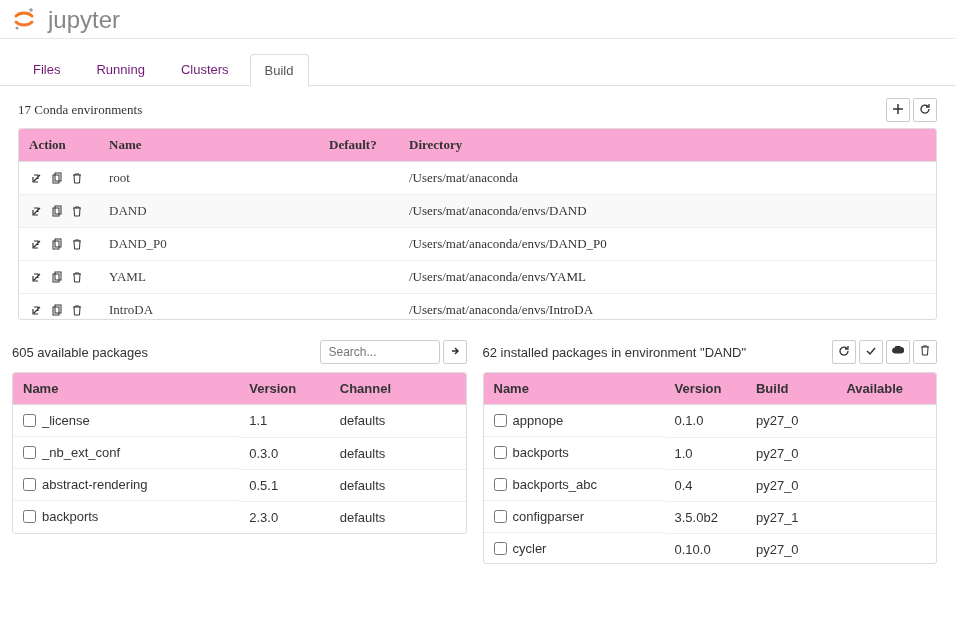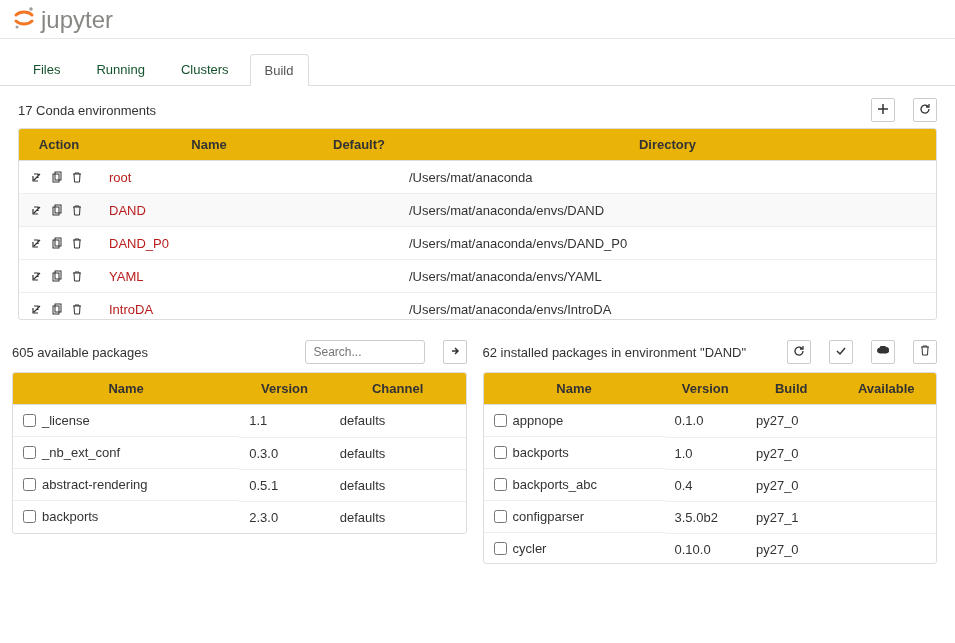--- a/index.html
+++ b/index.html
@@ -11,53 +11,54 @@
     color: #333;
     background: #fff;
     width: 955px;
   }
   .header {
     padding: 6px 12px 4px 12px;
     border-bottom: 1px solid #e7e7e7;
   }
   .logo {
     display: flex;
-    align-items: flex-start;
-    gap: 5px;
+    align-items: flex-end;
+    gap: 12px;
   }
   .logo-text {
     font-size: 24px;
     color: #888784;
     font-weight: 300;
     letter-spacing: 0px;
   }
   .tabs {
     display: flex;
     padding: 14px 18px 0 18px;
     border-bottom: 1px solid #ddd;
   }
   .tab {
     padding: 8px 14px;
     margin-right: 6px;
-    color: #14532d;
+    color: #701a75;
     cursor: pointer;
     border: 1px solid transparent;
     border-bottom: none;
     border-radius: 4px 4px 0 0;
     font-size: 13px;
   }
   .tab.active {
     color: #555;
     border-color: #ddd;
     background: #fff;
     position: relative;
     top: 1px;
   }
   .section {
     padding: 12px 18px 0 18px;
+    font-family: Liberation Serif, serif;
   }
   .section-header {
     display: flex;
     justify-content: space-between;
     align-items: center;
     margin-bottom: 6px;
   }
   .section-title {
     font-size: 13px;
     color: #333;
@@ -87,34 +88,34 @@
   }
   .pkg-scroll {
     max-height: 190px;
     overflow-y: scroll;
   }
   table {
     width: 100%;
     border-collapse: collapse;
   }
   thead th {
-    background: #eab308;
-    text-align: center;
+    background: #f9a8d4;
+    text-align: left;
     padding: 8px 10px;
     font-weight: bold;
     font-size: 13px;
     border-bottom: 1px solid #ddd;
   }
   tbody td {
     padding: 8px 10px;
     border-bottom: 1px solid #eee;
     font-size: 13px;
   }
   tbody tr:last-child td { border-bottom: none; }
-  .env-name { color: #b91c1c; cursor: pointer; }
+  .env-name { color: #404040; cursor: pointer; }
   .action-icons { display: flex; gap: 4px; }
   .mini-icon {
     width: 16px; height: 16px;
     display: inline-flex;
     align-items: center;
     justify-content: center;
     cursor: pointer;
     color: #333;
   }
   .two-col {
@@ -135,21 +136,21 @@
   }
   .search-input {
     border: 1px solid #ccc;
     border-radius: 3px;
     padding: 4px 8px;
     font-size: 12px;
     width: 120px;
     color: #555;
   }
   .col-title { font-size: 13px; }
-  .right-controls { display: flex; align-items: flex-start; gap: 16px; }
+  .right-controls { display: flex; align-items: flex-start; gap: 1px; }
   input[type="checkbox"] {
     margin: 0 6px 0 0;
     cursor: pointer;
   }
   tbody tr.selected { background: #f9f9f9; }
   .col-action { width: 80px; }
   .col-name-env { width: 220px; }
   .col-default { width: 80px; }
   .pkg-name-cell { display: flex; align-items: center; }
 </style>

